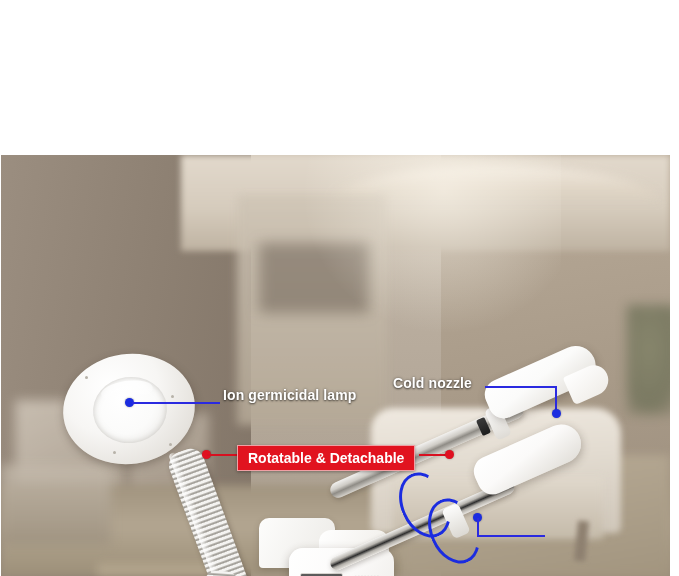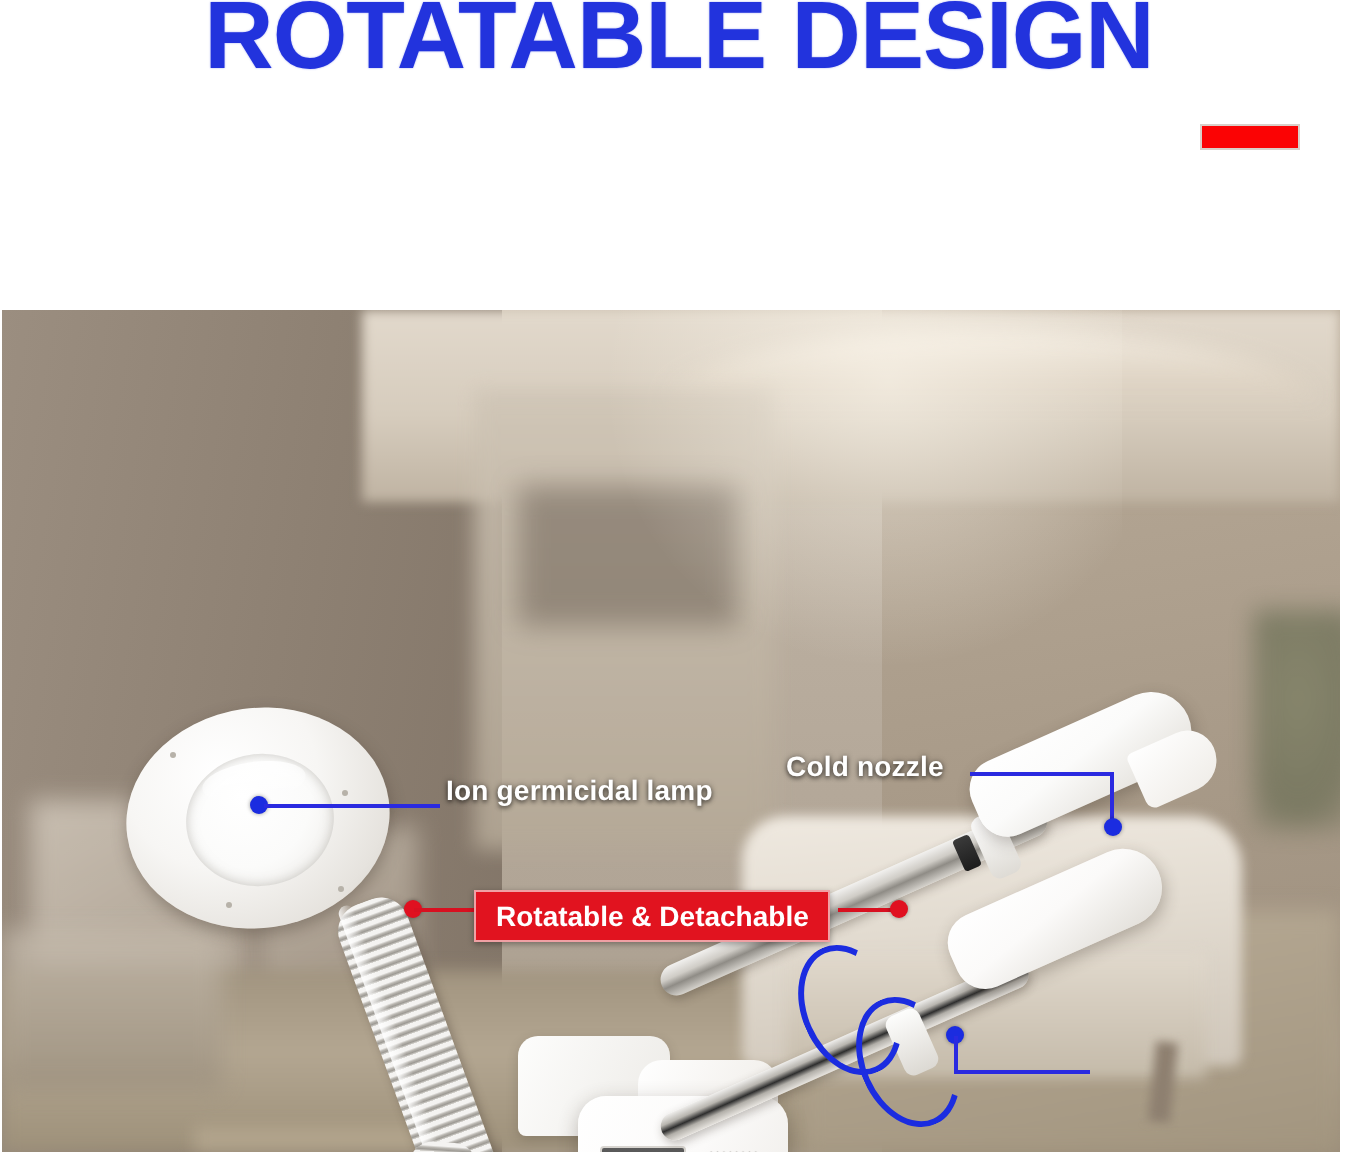--- a/index.html
+++ b/index.html
@@ -249,24 +249,20 @@
   #lbl-therm{left:548px;top:369px;}
   #therm-dot{left:472px;top:358px;}
   #therm-v{left:476px;top:363px;height:19px;}
   #therm-h{left:476px;top:380px;width:68px;}
 </style>
 </head>
 <body>
 
 <div id="root">
 
-  <div id="header">
-    <div id="title">ROTATABLE DESIGN</div>
-    <div id="accent-bar"></div>
-  </div>
 
   <div id="photo">
 
     <div class="ph" id="bg-wall-left"></div>
     <div class="ph" id="bg-wall-mid"></div>
     <div class="ph" id="bg-wall-right"></div>
     <div class="ph" id="bg-ceiling"></div>
     <div class="ph" id="bg-ceiling-cove"></div>
     <div class="ph" id="bg-doorway"></div>
     <div class="ph" id="bg-door-dark"></div>

